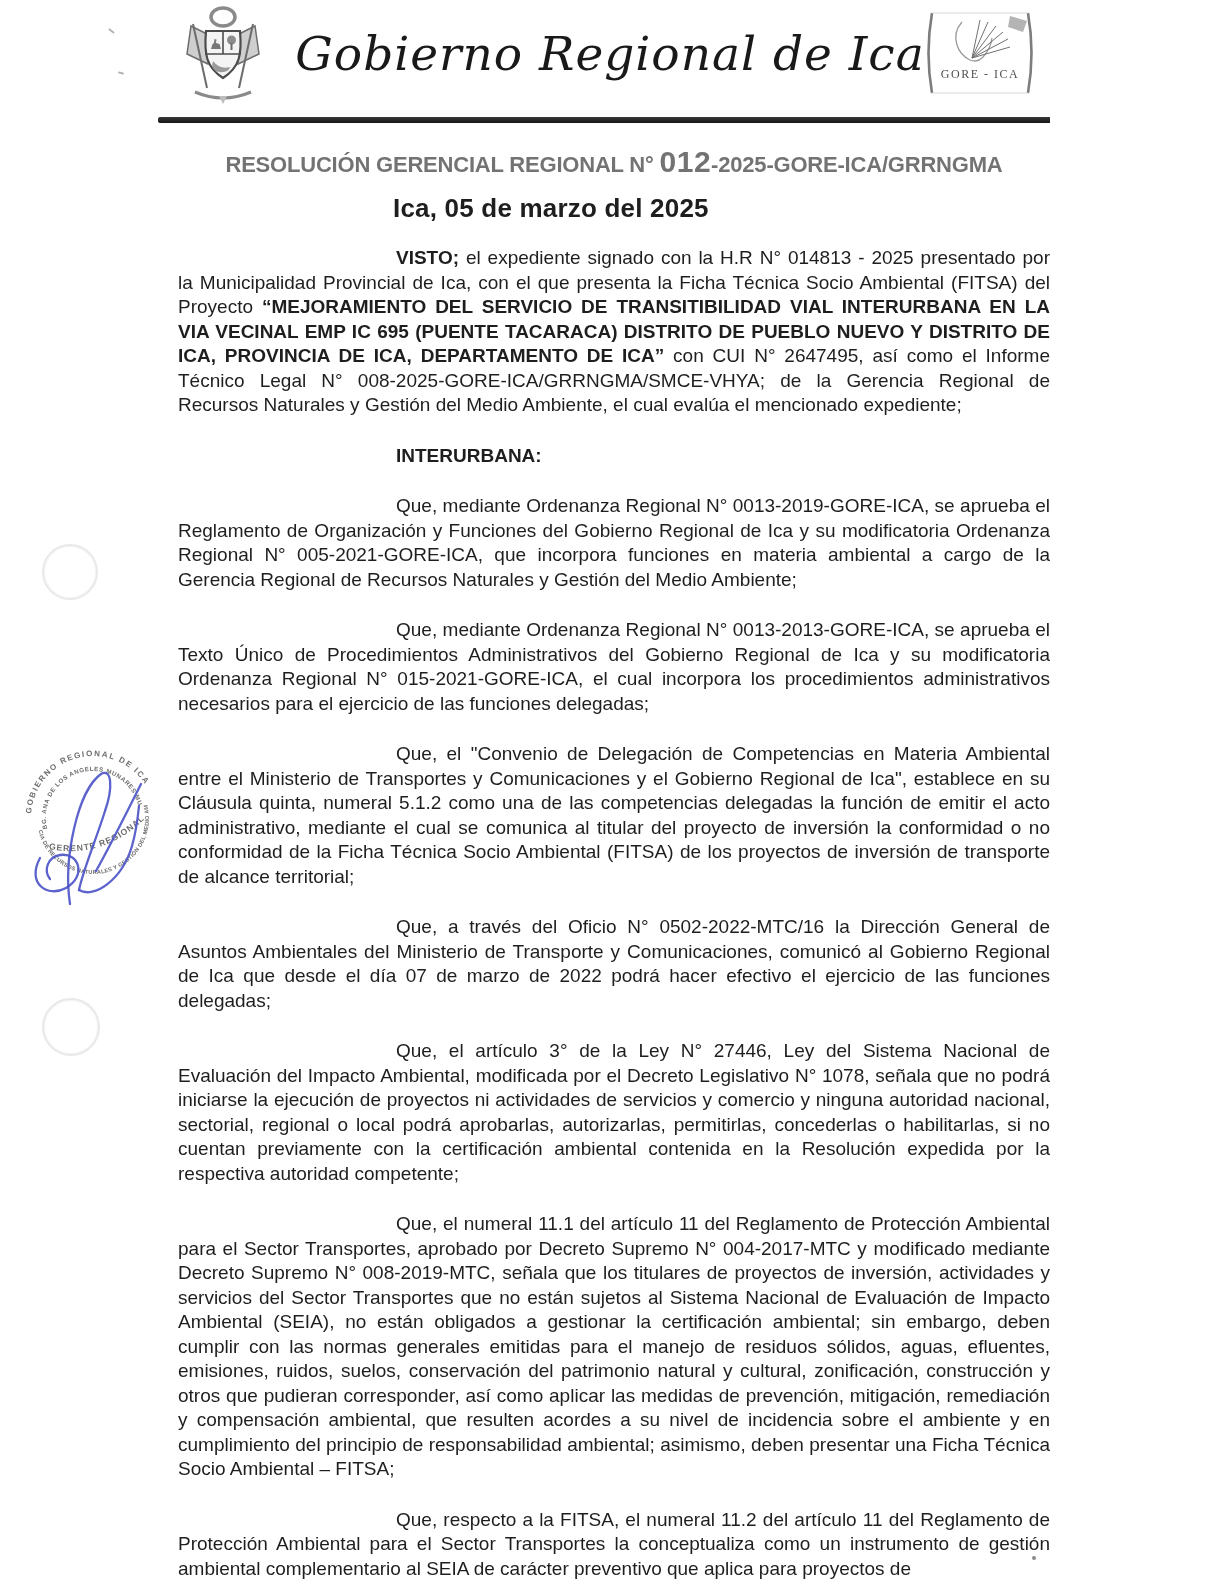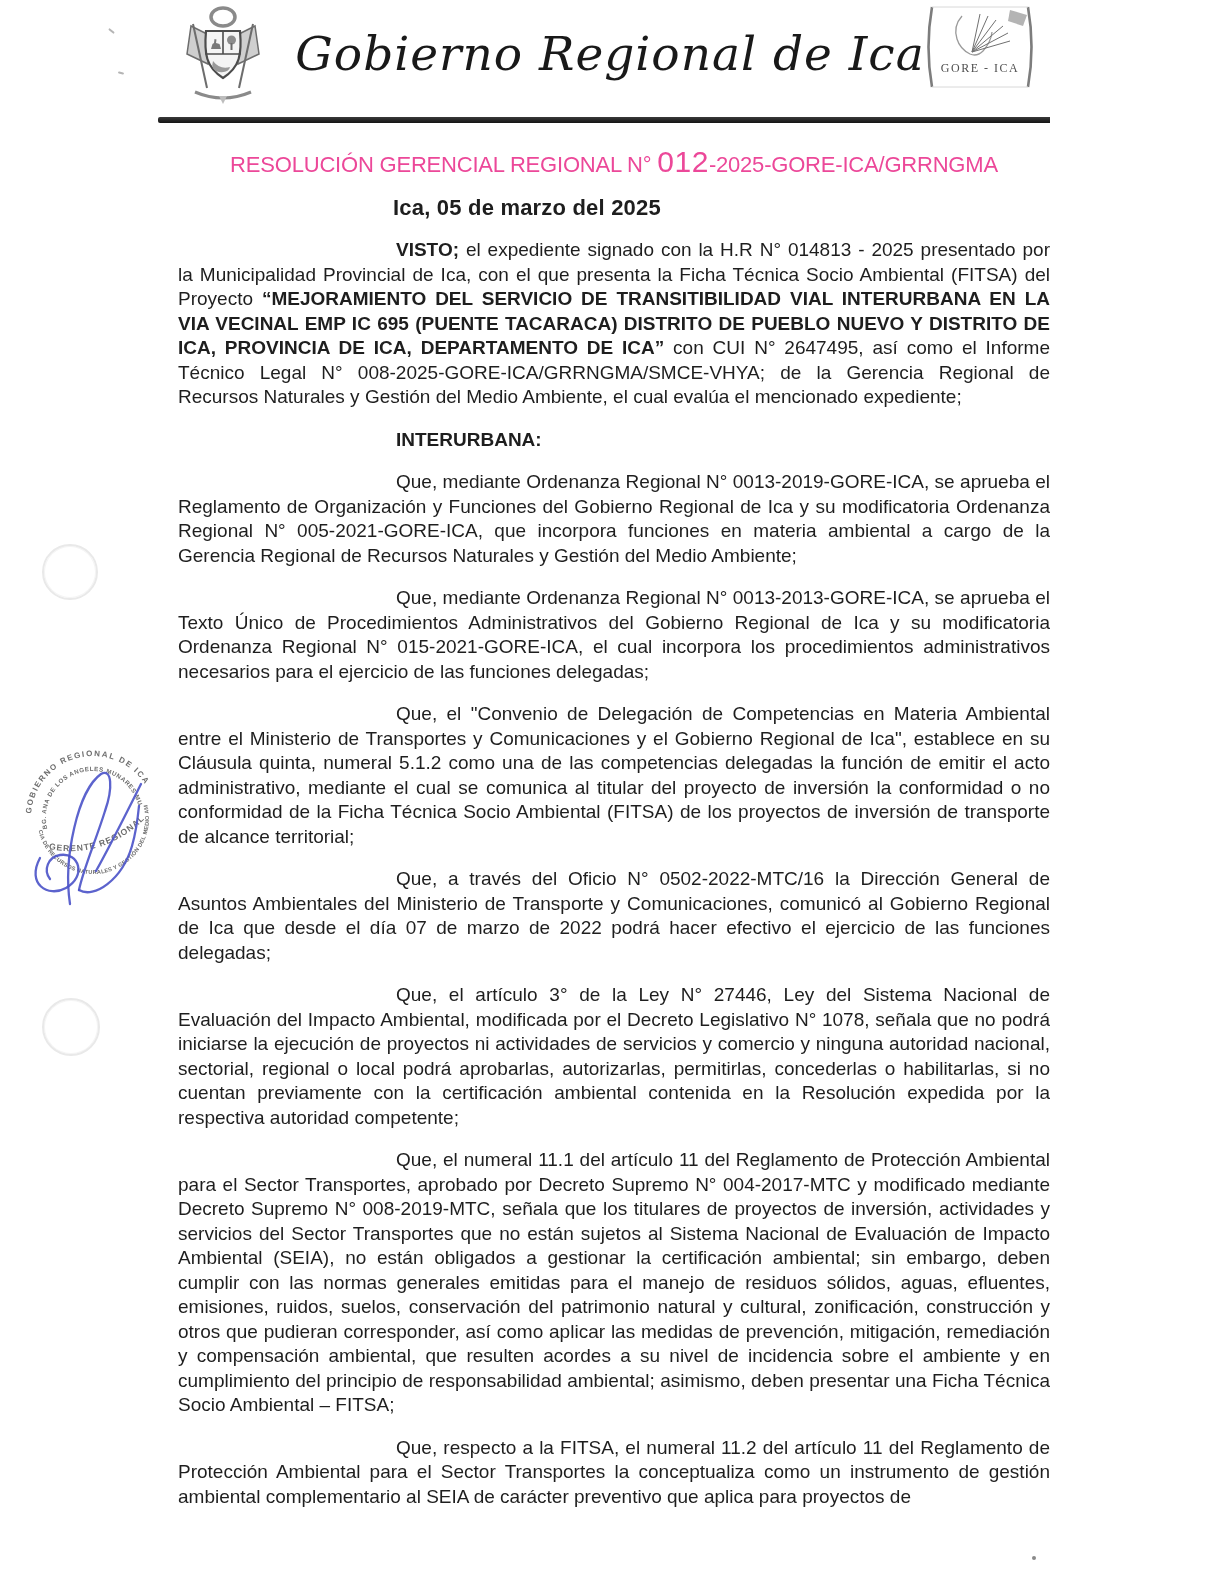--- a/index.html
+++ b/index.html
@@ -7,34 +7,34 @@
     position:relative;width:1050px;height:1584px;background:#ffffff;
     overflow:hidden;color:#1d1d1d;font-family:"Liberation Sans",sans-serif;
   }
   
   .coat{position:absolute;left:183px;top:4px;width:80px;height:104px;}
   .org-name{
     position:absolute;left:280px;top:26px;width:660px;text-align:center;
     font-family:"DejaVu Serif",serif;font-style:italic;font-size:47px;
     color:#191919;letter-spacing:1px;white-space:nowrap;
   }
-  .logo-box{position:absolute;left:922px;top:2px;width:116px;height:90px;}
+  .logo-box{position:absolute;left:922px;top:8px;width:116px;height:90px;}
   .rule{position:absolute;left:158px;top:117px;width:906px;height:6px;
     background:linear-gradient(180deg,#3a3a3a,#141414);border-radius:2px;}
   
   .doc-body{
     position:absolute;left:178px;top:150px;width:872px;
     font-size:19px;line-height:24.5px;text-align:justify;color:#1e1e1e;
   }
-  .title{margin:0;text-align:center;font-weight:normal;font-size:22px;
-    letter-spacing:-0.2px;white-space:nowrap;color:#ec4899;}
+  .title{margin:0;text-align:center;font-weight:bold;font-size:22px;
+    letter-spacing:-0.2px;white-space:nowrap;color:#737373;}
   .title .num{font-size:30px;letter-spacing:.5px;}
-  .date{margin:18px 0 0;font-weight:bold;font-size:22px;text-align:left;
+  .date{margin:18px 0 0;font-weight:bold;font-size:26px;text-align:left;
     text-indent:215px;letter-spacing:.2px;}
-  .para{margin:18px 0 0;text-indent:218px;}
+  .para{margin:26px 0 0;text-indent:218px;}
   .b{font-weight:bold;}
   
   .stamp{position:absolute;left:8px;top:718px;width:172px;height:200px;}
   .stamp text{fill:#6e6e6e;font-family:"Liberation Sans",sans-serif;font-weight:600;}
   .sig path{stroke:#4a52c8;stroke-width:2.3;fill:none;stroke-linecap:round;opacity:.9;}
   
   .punch{position:absolute;border:2px solid #e9e9e9;border-radius:50%;
     box-shadow:inset 0 0 0 1px #f5f5f5;}
   .punch-1{left:42px;top:544px;width:52px;height:52px;}
   .punch-2{left:42px;top:998px;width:54px;height:54px;}

